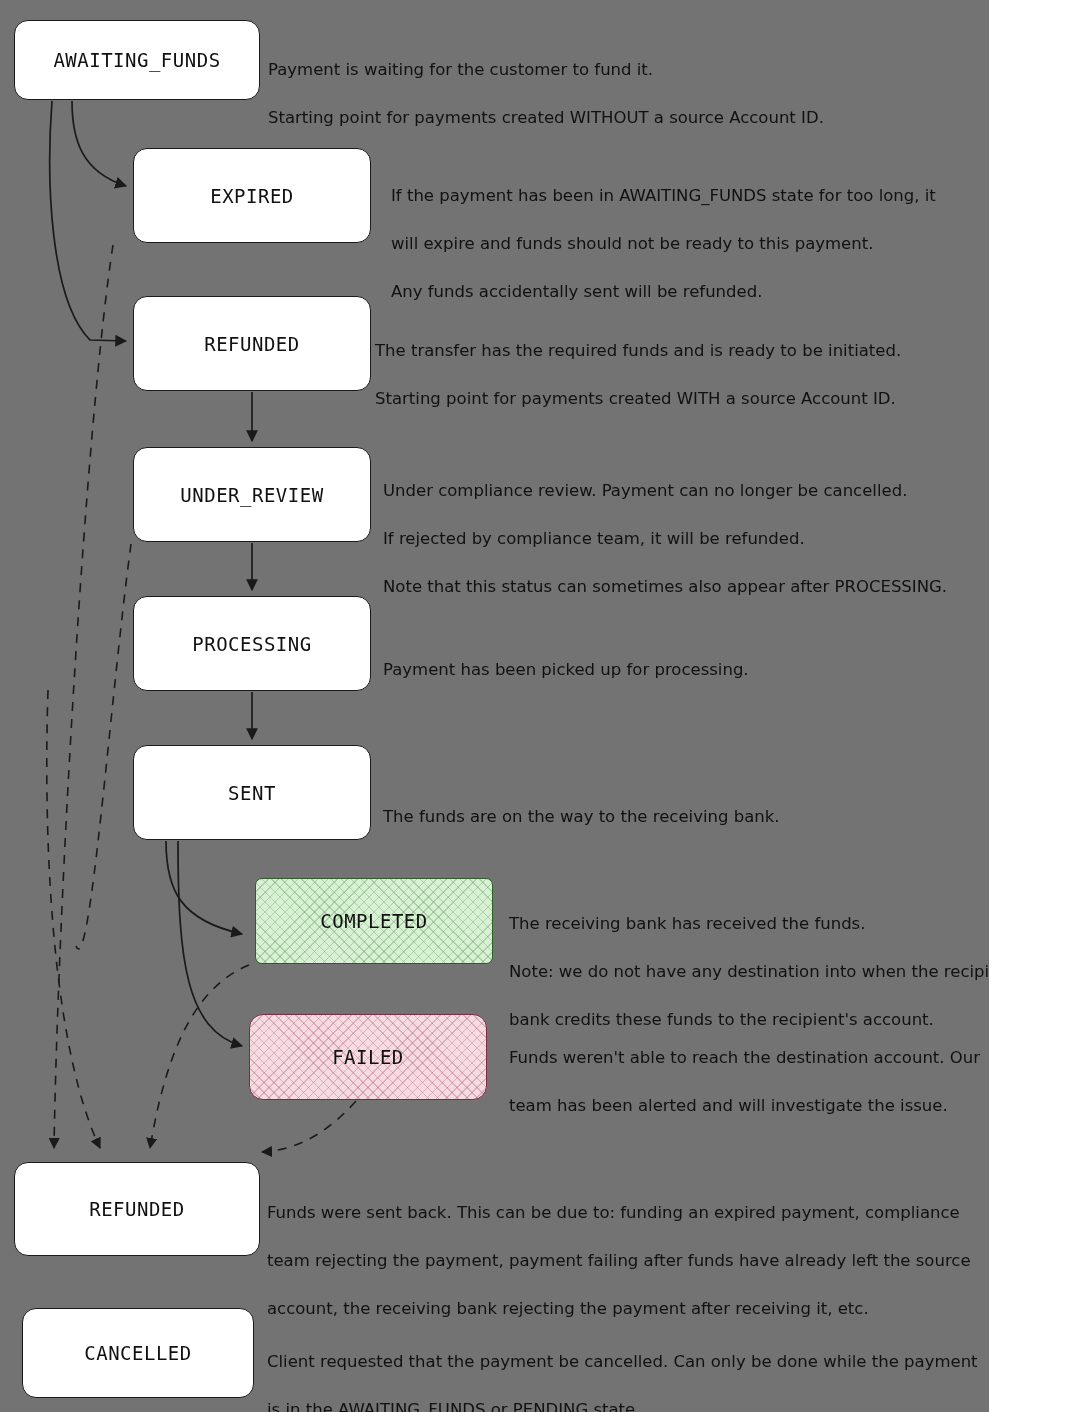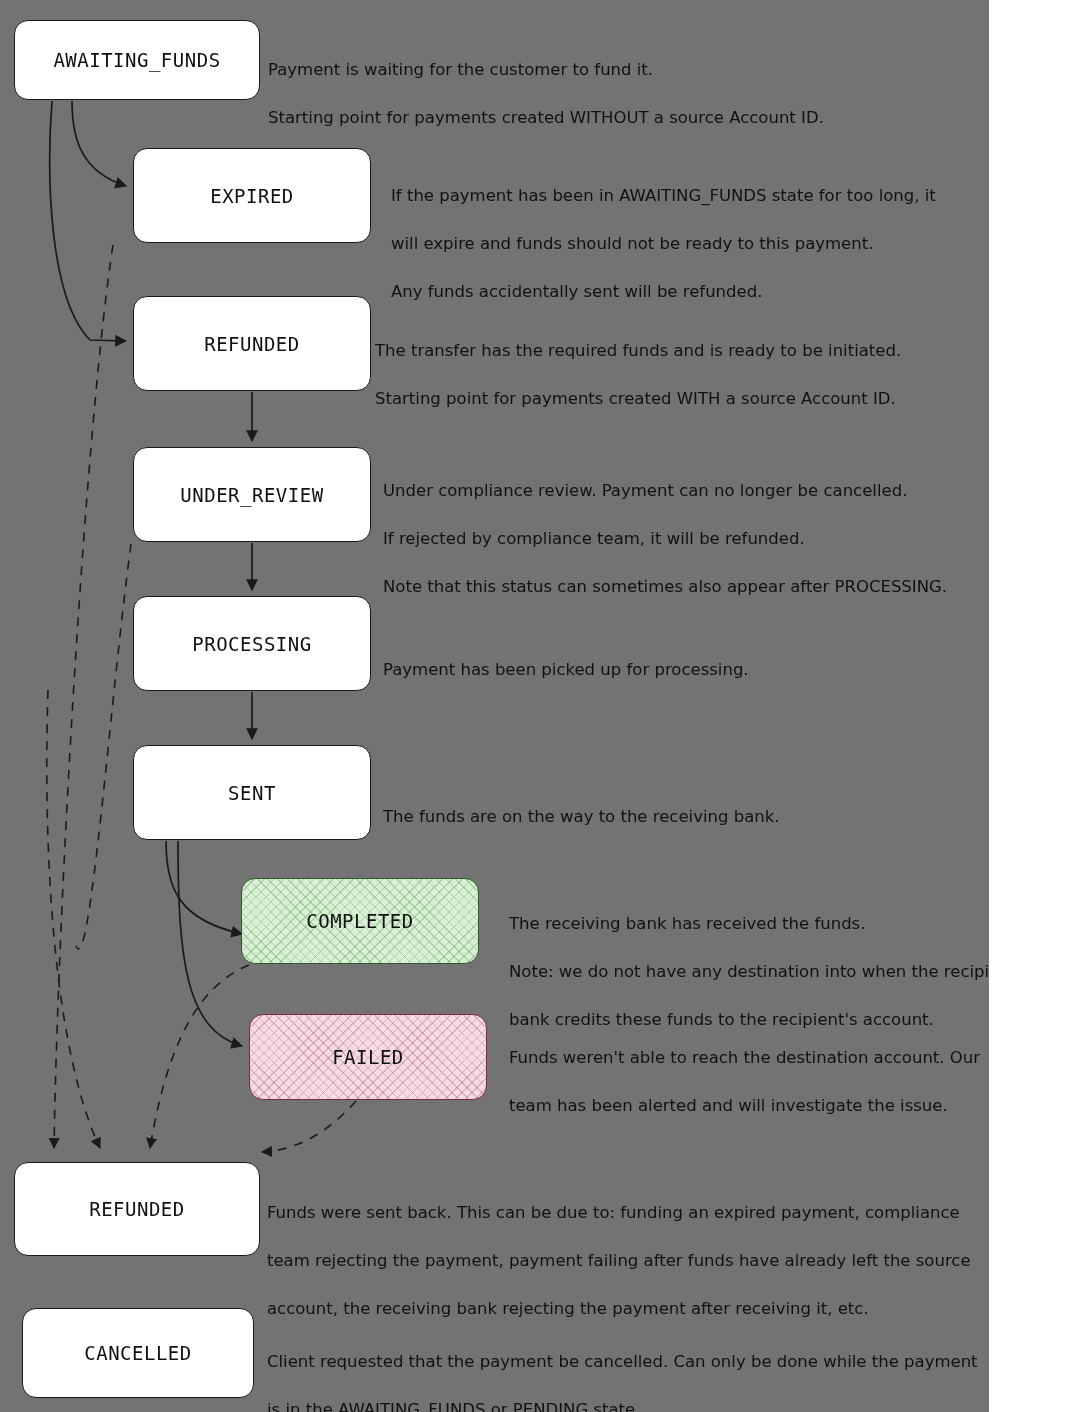--- a/index.html
+++ b/index.html
@@ -118,21 +118,21 @@
   </div>
 
   <div class="node" style="left:133px; top:596px; width:238px; height:95px;">
     <span>PROCESSING</span>
   </div>
 
   <div class="node" style="left:133px; top:745px; width:238px; height:95px;">
     <span>SENT</span>
   </div>
 
-  <div class="node completed" style="left:241px; top:878px; width:238px; height:86px;">
+  <div class="node completed" style="left:255px; top:878px; width:238px; height:86px;border-radius:7px;">
     <span>COMPLETED</span>
   </div>
 
   <div class="node failed" style="left:249px; top:1014px; width:238px; height:86px;">
     <span>FAILED</span>
   </div>
 
   <div class="node" style="left:14px; top:1162px; width:246px; height:94px;">
     <span>REFUNDED</span>
   </div>

